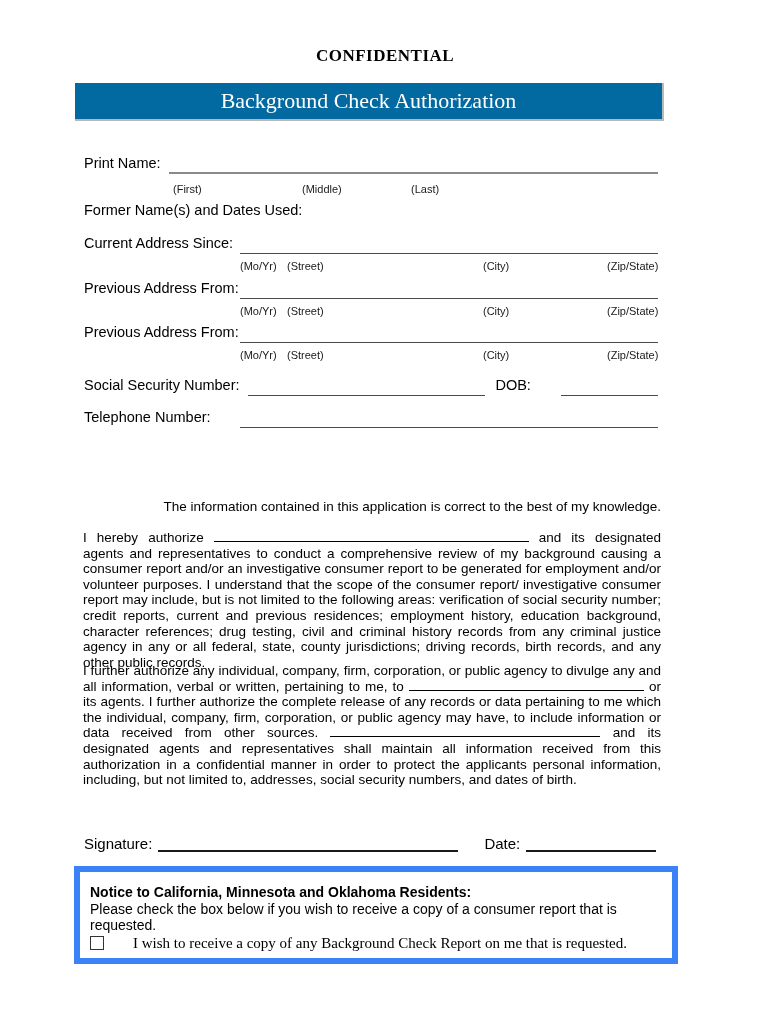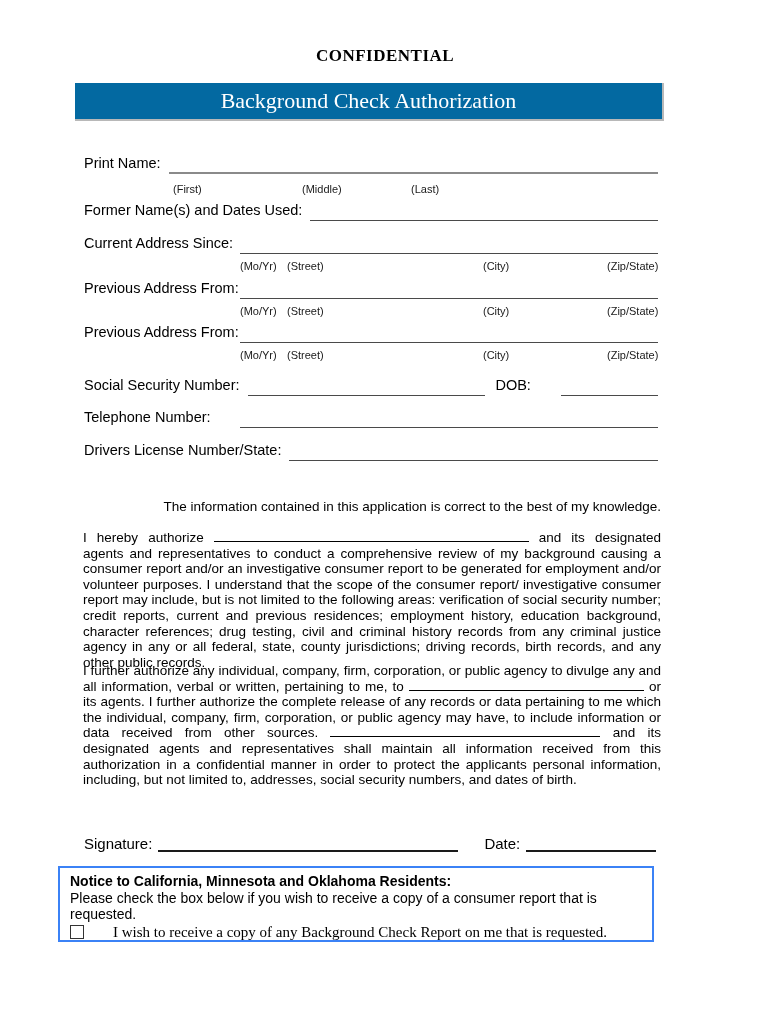--- a/index.html
+++ b/index.html
@@ -66,23 +66,23 @@
     position: absolute; left: 84px; top: 832px; right: 112px;
     display: flex; align-items: flex-end; font-size: 15px; height: 20px;
     white-space: nowrap;
   }
   .sig-line { width: 300px; border-bottom: 2px solid #1a1a1a; height: 17px; margin-left: 6px; }
   .date-label { margin-left: 26px; }
   .date-line { width: 130px; border-bottom: 2px solid #1a1a1a; height: 17px; margin-left: 6px; }
 
   
   .notice-box {
-    position: absolute; top: 866px; left: 58px; width: 572px; height: 62px;
-    border: 2px solid #3b82f6;
-    padding: 5px 10px;
+    position: absolute; top: 866px; left: 74px; width: 572px; height: 62px;
+    border: 6px solid #3b82f6;
+    padding: 12px 10px;
     font-size: 14px; line-height: 16.5px;
   }
   .notice-heading { font-weight: bold; }
   .notice-check-row {
     font-family: "Liberation Serif", serif; font-size: 15px;
     display: flex; align-items: center; margin-top: 1px; gap: 16px;
   }
   .checkbox {
     display: inline-block; width: 12px; height: 12px;
     border: 1.5px solid #333333; margin-right: 13px; flex: none;
@@ -99,21 +99,21 @@
   </div>
 
   <div class="row" style="top:155px;">
     <span class="label">Print Name:</span>
     <span class="line line-flex ml8 print-line"></span>
   </div>
   <span class="sub" style="top:183px; left:173px;">(First)</span>
   <span class="sub" style="top:183px; left:302px;">(Middle)</span>
   <span class="sub" style="top:183px; left:411px;">(Last)</span>
 
-  <div class="row" style="top:202px;">
+  <div class="row" style="top:202px;flex-direction:column;">
     <span class="label">Former Name(s) and Dates Used:</span>
     <span class="line line-flex ml8"></span>
   </div>
 
   <div class="row" style="top:235px;">
     <span class="label-w156">Current Address Since:</span>
     <span class="line line-flex"></span>
   </div>
   <span class="sub" style="top:260px; left:240px;">(Mo/Yr)</span>
   <span class="sub" style="top:260px; left:287px;">(Street)</span>
@@ -143,24 +143,20 @@
     <span class="line ml8" style="width:240px;"></span>
     <span class="label" style="margin-left:10px;">DOB:</span>
     <span class="line" style="width:98px; margin-left:30px;"></span>
   </div>
 
   <div class="row" style="top:409px;">
     <span class="label-w156">Telephone Number:</span>
     <span class="line line-flex"></span>
   </div>
 
-  <div class="row" style="top:442px;">
-    <span class="label">Drivers License Number/State:</span>
-    <span class="line line-flex ml8"></span>
-  </div>
 
   <p class="para" style="top:499px;text-align:right;">The information contained in this application is correct to the best of my knowledge.</p>
 
   <p class="para justify" style="top:530px;">
     <span>I hereby authorize</span>
     <span class="inline-blank blank-w315"></span>
     <span>and its designated agents and representatives to conduct a comprehensive review of my background causing a consumer report and/or an investigative consumer report to be generated for employment and/or volunteer purposes.  I understand that the scope of the consumer report/ investigative consumer report may include, but is not limited to the following areas: verification of social security number; credit reports, current and previous residences; employment history, education background, character references; drug testing, civil and criminal history records from any criminal justice agency in any or all federal, state, county jurisdictions; driving records, birth records, and any other public records.</span>
   </p>
 
   <p class="para justify" style="top:663px;">

